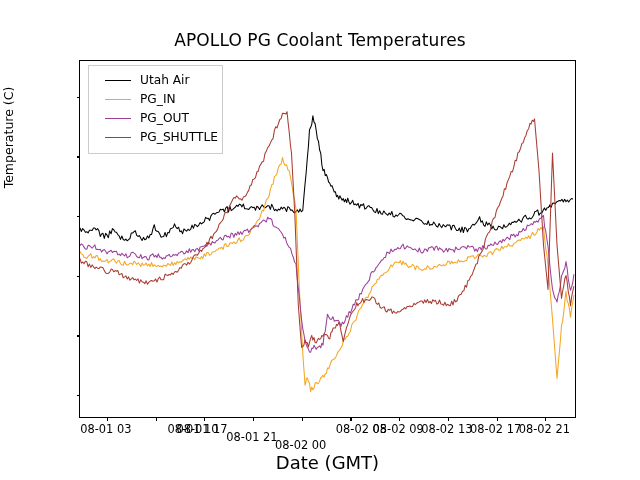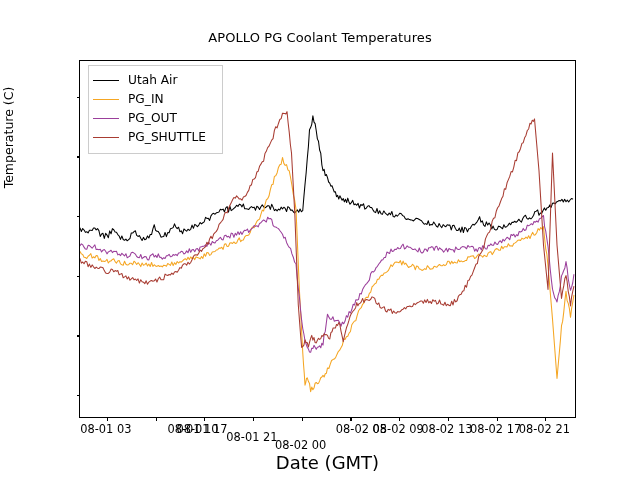--- a/index.html
+++ b/index.html
@@ -14,21 +14,21 @@
     background: #ffffff;
     font-family: "DejaVu Sans", sans-serif;
     overflow: hidden;
   }
   #chart-title {
     position: absolute;
     left: 0;
     top: 30px;
     width: 640px;
     text-align: center;
-    font-size: 13px;
+    font-size: 17px;
     color: #000000;
     letter-spacing: 0.1px;
   }
   #plot-area {
     position: absolute;
     left: 79px;
     top: 60px;
     width: 497px;
     height: 358px;
     border: 1.1px solid #000000;
@@ -87,21 +87,21 @@
   }
   #legend-box {
     position: absolute;
     left: 88px;
     top: 65px;
     width: 135px;
     height: 89px;
     background: #ffffff;
     border: 0.9px solid #cccccc;
     box-sizing: border-box;
-    padding: 5px 6px 5px 4px;
+    padding: 5px 6px 5px 16px;
   }
   .legend-row {
     display: flex;
     align-items: center;
     height: 19px;
   }
   .legend-swatch {
     width: 26px;
     height: 0;
     border-top-width: 1.6px;

